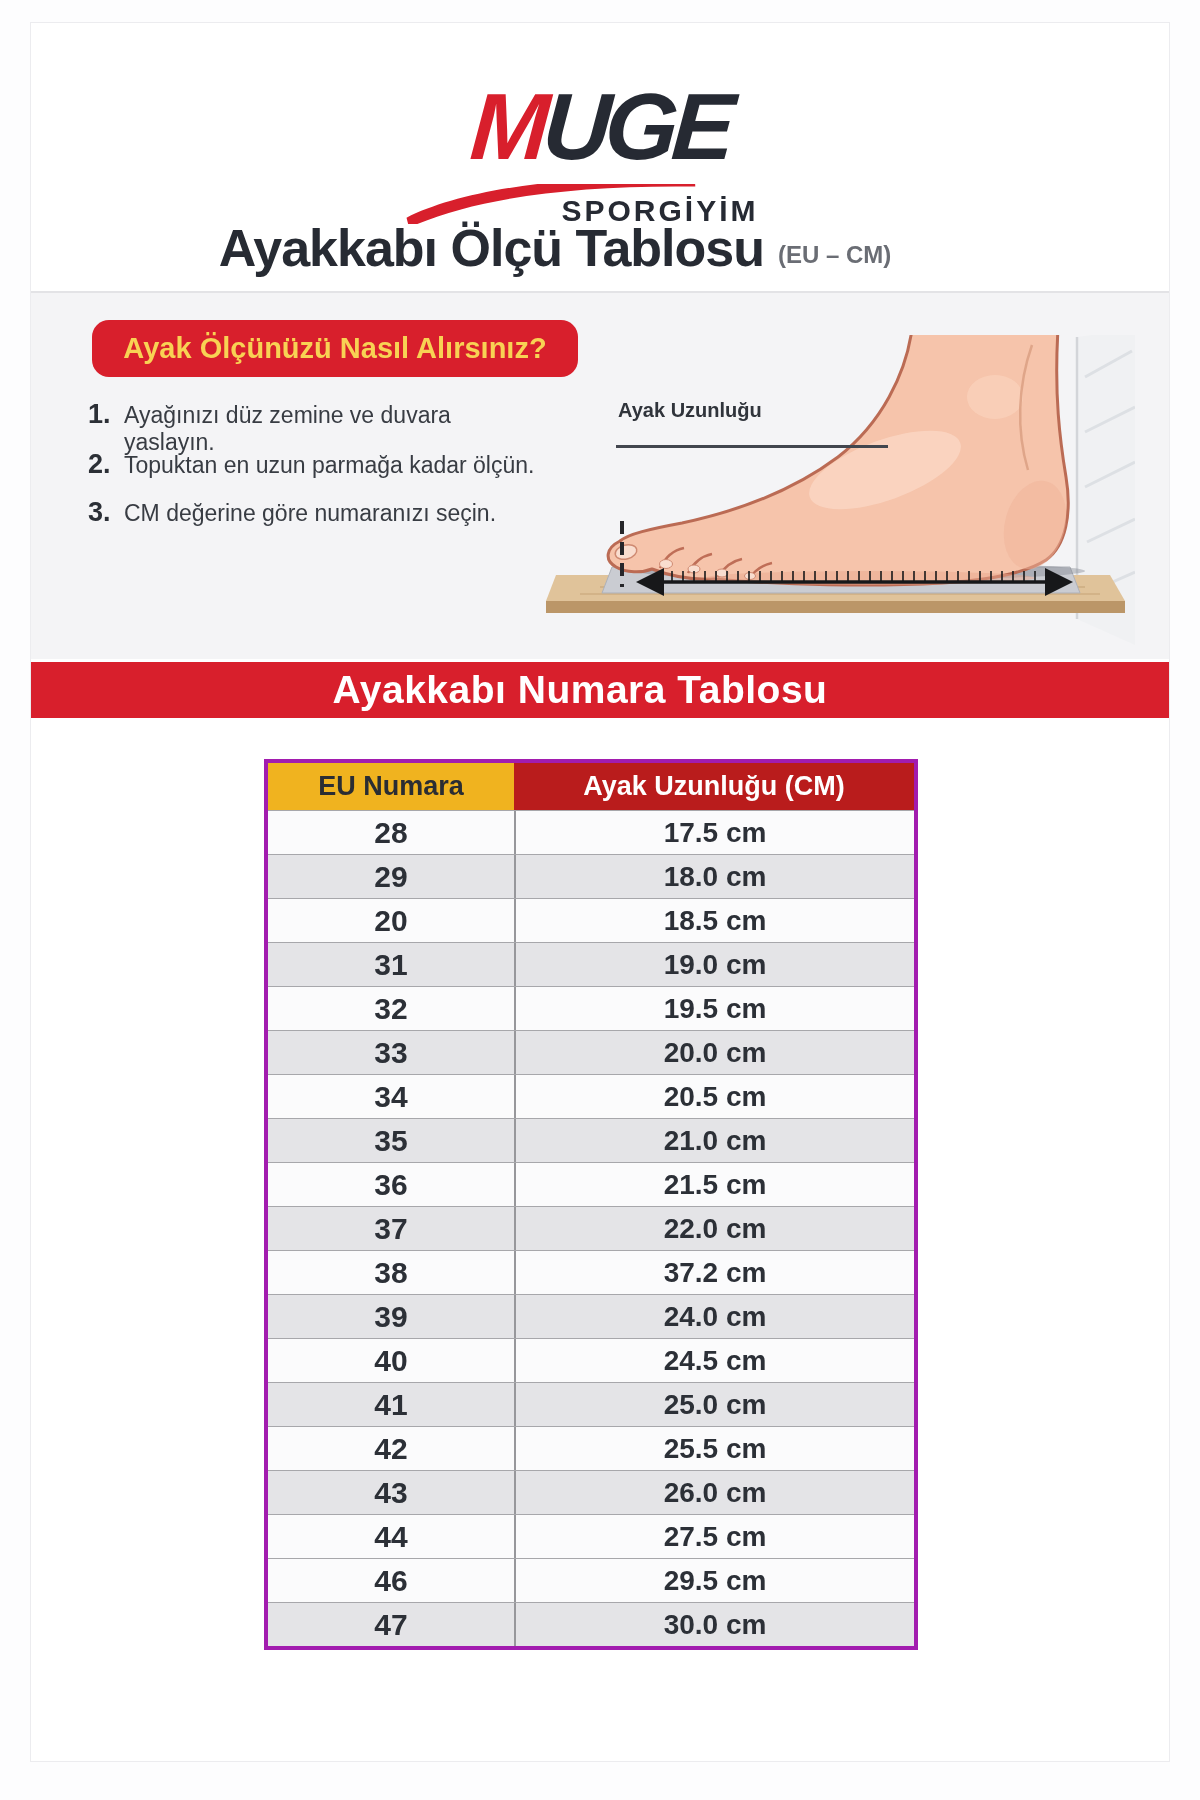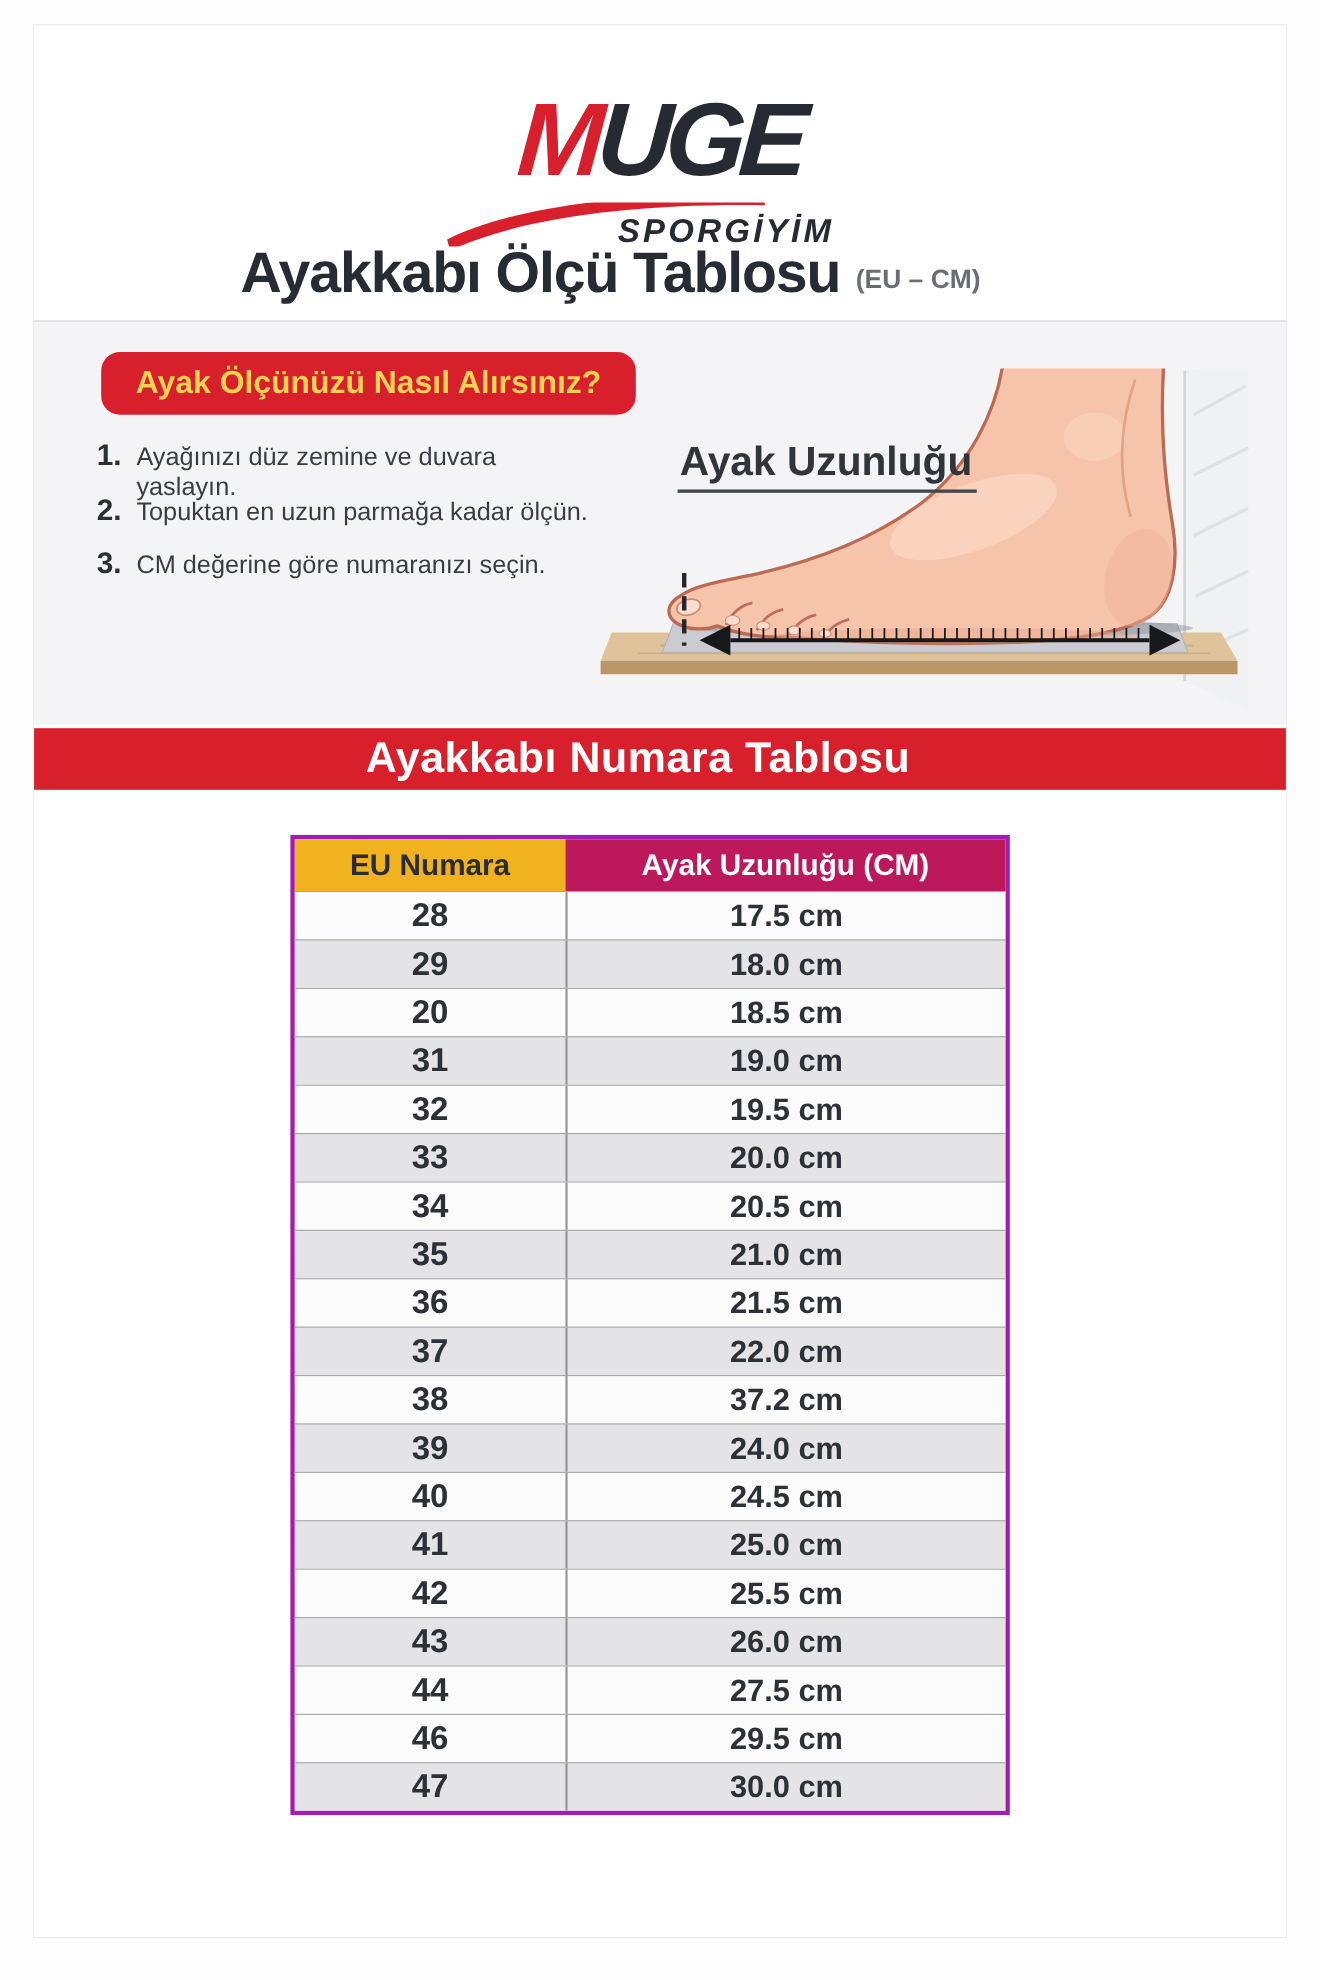--- a/index.html
+++ b/index.html
@@ -15,21 +15,21 @@
   
   .logo{position:absolute;left:390px;top:80px;width:420px;height:160px;text-align:center;}
   .logo-word{
     font-size:94px;font-weight:bold;font-style:italic;letter-spacing:-6px;
     color:#262a33;line-height:1;display:inline-block;transform:skewX(-4deg);
   }
   .logo-word .accent{color:#d81f2c;}
   .logo-swoosh{position:absolute;left:14px;top:104px;width:300px;height:40px;}
   .logo-sub{
     position:absolute;left:120px;top:114px;width:300px;text-align:center;
-    font-size:30px;font-weight:bold;font-style:italic;letter-spacing:3px;color:#262a33;
+    font-size:30px;font-weight:bold;letter-spacing:3px;color:#262a33;
   }
   
   .title-row{
     position:absolute;left:0;top:220px;width:1200px;display:flex;
     justify-content:center;align-items:flex-end;padding-right:90px;box-sizing:border-box;
   }
   .title-main{font-size:52px;font-weight:bold;letter-spacing:-1px;color:#272b33;line-height:1.1;}
   .title-sub{font-size:24px;font-weight:bold;color:#6a6d74;margin-left:14px;padding-bottom:8px;}
   .divider{position:absolute;left:31px;top:291px;width:1138px;height:2px;background:#e3e3e6;}
   
@@ -38,38 +38,38 @@
     position:absolute;left:92px;top:320px;width:486px;height:57px;border-radius:17px;
     background:#d81f2c;display:flex;align-items:center;justify-content:center;
   }
   .pill-text{font-size:29px;font-weight:bold;color:#f8d254;letter-spacing:0px;}
   .step{position:absolute;left:88px;width:460px;display:flex;align-items:baseline;}
   .step-num{font-size:27px;font-weight:bold;color:#2b2f36;width:36px;flex:0 0 36px;}
   .step-text{font-size:23px;color:#383c43;}
   .s1{top:399px}.s2{top:449px}.s3{top:497px}
   
   .illo{position:absolute;left:540px;top:335px;width:595px;height:322px;}
-  .illo-label{position:absolute;left:78px;top:64px;font-size:37px;font-weight:bold;color:#30343b;}
+  .illo-label{position:absolute;left:78px;top:64px;font-size:20px;font-weight:bold;color:#30343b;}
   .illo-underline{position:absolute;left:76px;top:110px;width:272px;height:3px;background:#42464e;}
   .illo svg{position:absolute;left:0;top:0;}
   
   .tbanner{
     position:absolute;left:31px;top:662px;width:1138px;height:56px;background:#d81f2c;
     display:flex;align-items:center;justify-content:center;padding-right:40px;box-sizing:border-box;
   }
   .tbanner-text{font-size:39px;font-weight:bold;color:#ffffff;letter-spacing:0.5px;}
   
   .stable{
     position:absolute;left:264px;top:759px;width:646px;
     border:4px solid #a21caf;background:#ffffff;
   }
   .thead{display:flex;height:47px;}
   .th{display:flex;align-items:center;justify-content:center;font-weight:bold;font-size:27px;}
   .th1{width:246px;background:#f0b31f;color:#2a2d33;flex:0 0 246px;}
-  .th2{flex:1;background:#be185d;color:#ffffff;}
+  .th2{flex:1;background:#b91c1c;color:#ffffff;}
   .trow{display:flex;height:43px;border-top:1px solid #a7a7ab;background:#fbfbfc;}
   .trow.alt{background:#e4e4e7;}
   .tcell{display:flex;align-items:center;justify-content:center;font-weight:bold;color:#2c3037;}
   .c1{width:246px;flex:0 0 246px;font-size:30px;border-right:2px solid #97979b;}
   .c2{flex:1;font-size:28px;}
 </style>
 </head>
 <body>
 
 <div id="page">

